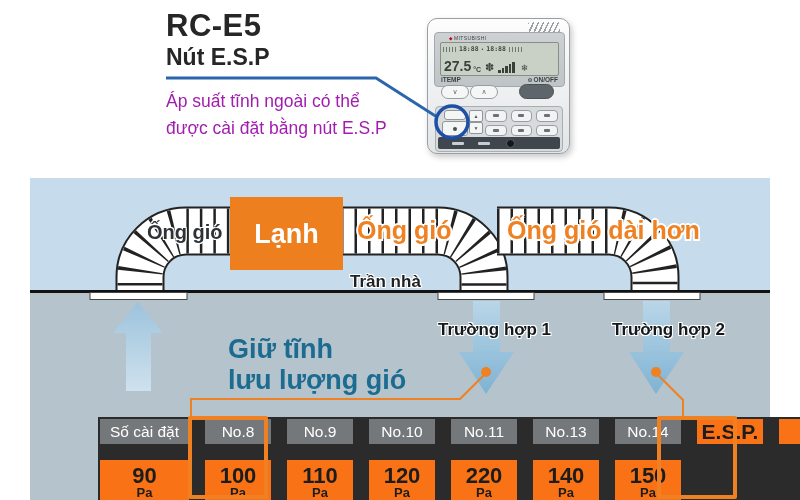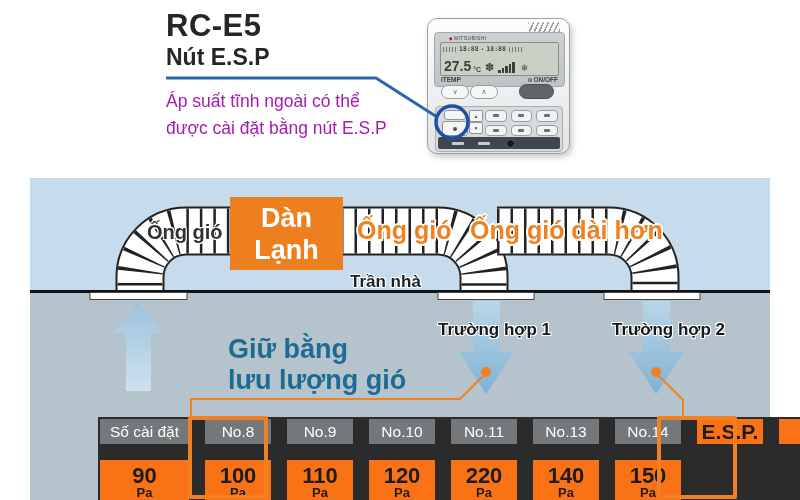--- a/index.html
+++ b/index.html
@@ -65,21 +65,21 @@
 
   
   .halo-w{text-shadow:-1px -1px 0 #fff,1px -1px 0 #fff,-1px 1px 0 #fff,1px 1px 0 #fff,0 1px 0 #fff,0 -1px 0 #fff;}
   .halo-strong{text-shadow:-1.5px -1.5px 0 #fff,1.5px -1.5px 0 #fff,-1.5px 1.5px 0 #fff,1.5px 1.5px 0 #fff,
     0 -1.7px 0 #fff,0 1.7px 0 #fff,-1.7px 0 0 #fff,1.7px 0 0 #fff;}
   .lbl-duct1{left:147px;top:221px;font-size:20px;font-weight:bold;color:#2e3236;}
   .unit-box{left:230px;top:197px;width:113px;height:73px;background:#ee7f1e;color:#fff;font-weight:bold;
     font-size:27px;display:flex;flex-direction:column;align-items:center;justify-content:center;line-height:32px;}
   .lbl-orange{font-size:25px;font-weight:bold;color:#f08122;}
   .lbl-duct2{left:357px;top:216px;}
-  .lbl-duct3{left:470px;top:216px;white-space:nowrap;}
+  .lbl-duct3{left:507px;top:216px;white-space:nowrap;}
   .lbl-ceiling{left:350px;top:272px;font-size:17px;font-weight:bold;color:#1e2124;}
   .note{left:228px;top:334px;font-size:27px;font-weight:bold;color:#1c6b90;line-height:31px;}
   .lbl-case{font-size:17px;font-weight:bold;color:#15191c;white-space:nowrap;}
   .case1{left:438px;top:320px;} .case2{left:612px;top:320px;}
 
   
   .esp-table{left:98px;top:417px;display:grid;grid-template-columns:89px repeat(8,66px);
     grid-template-rows:25px 43px;gap:16px;background:#2b2b2b;border:2px solid #2b2b2b;}
   .hcell{background:#75787b;color:#fff;font-size:15.5px;display:flex;align-items:center;justify-content:center;}
   .vcell{background:#f97316;color:#1c1c1c;display:flex;flex-direction:column;align-items:center;justify-content:center;}
@@ -217,28 +217,27 @@
   </div>
 </div>
 
 <svg class="abs layer-callout" width="800" height="500" viewBox="0 0 800 500">
   <polyline points="166,78 376,78 437,117" fill="none" stroke="#2b66ad" stroke-width="3"></polyline>
   <circle cx="452" cy="122" r="16" fill="none" stroke="#1d4fa6" stroke-width="3.5"></circle>
 </svg>
 
 <div class="abs lbl-duct1 halo-w layer-label">Ống gió</div>
 <div class="abs unit-box layer-label">
-  <span>Dàn</span>
   <span>Lạnh</span>
 </div>
 <div class="abs lbl-orange lbl-duct2 halo-strong layer-label">Ống gió</div>
 <div class="abs lbl-orange lbl-duct3 halo-strong layer-label">Ống gió dài hơn</div>
 <div class="abs lbl-ceiling halo-w layer-label">Trần nhà</div>
 <div class="abs note layer-label">
-  <div>Giữ bằng</div>
+  <div>Giữ tĩnh</div>
   <div>lưu lượng gió</div>
 </div>
 <div class="abs lbl-case case1 halo-w layer-label">Trường hợp 1</div>
 <div class="abs lbl-case case2 halo-w layer-label">Trường hợp 2</div>
 
 <div class="abs esp-table layer-label">
   <div class="hcell">Số cài đặt</div>
   <div class="hcell">No.8</div>
   <div class="hcell">No.9</div>
   <div class="hcell">No.10</div>

